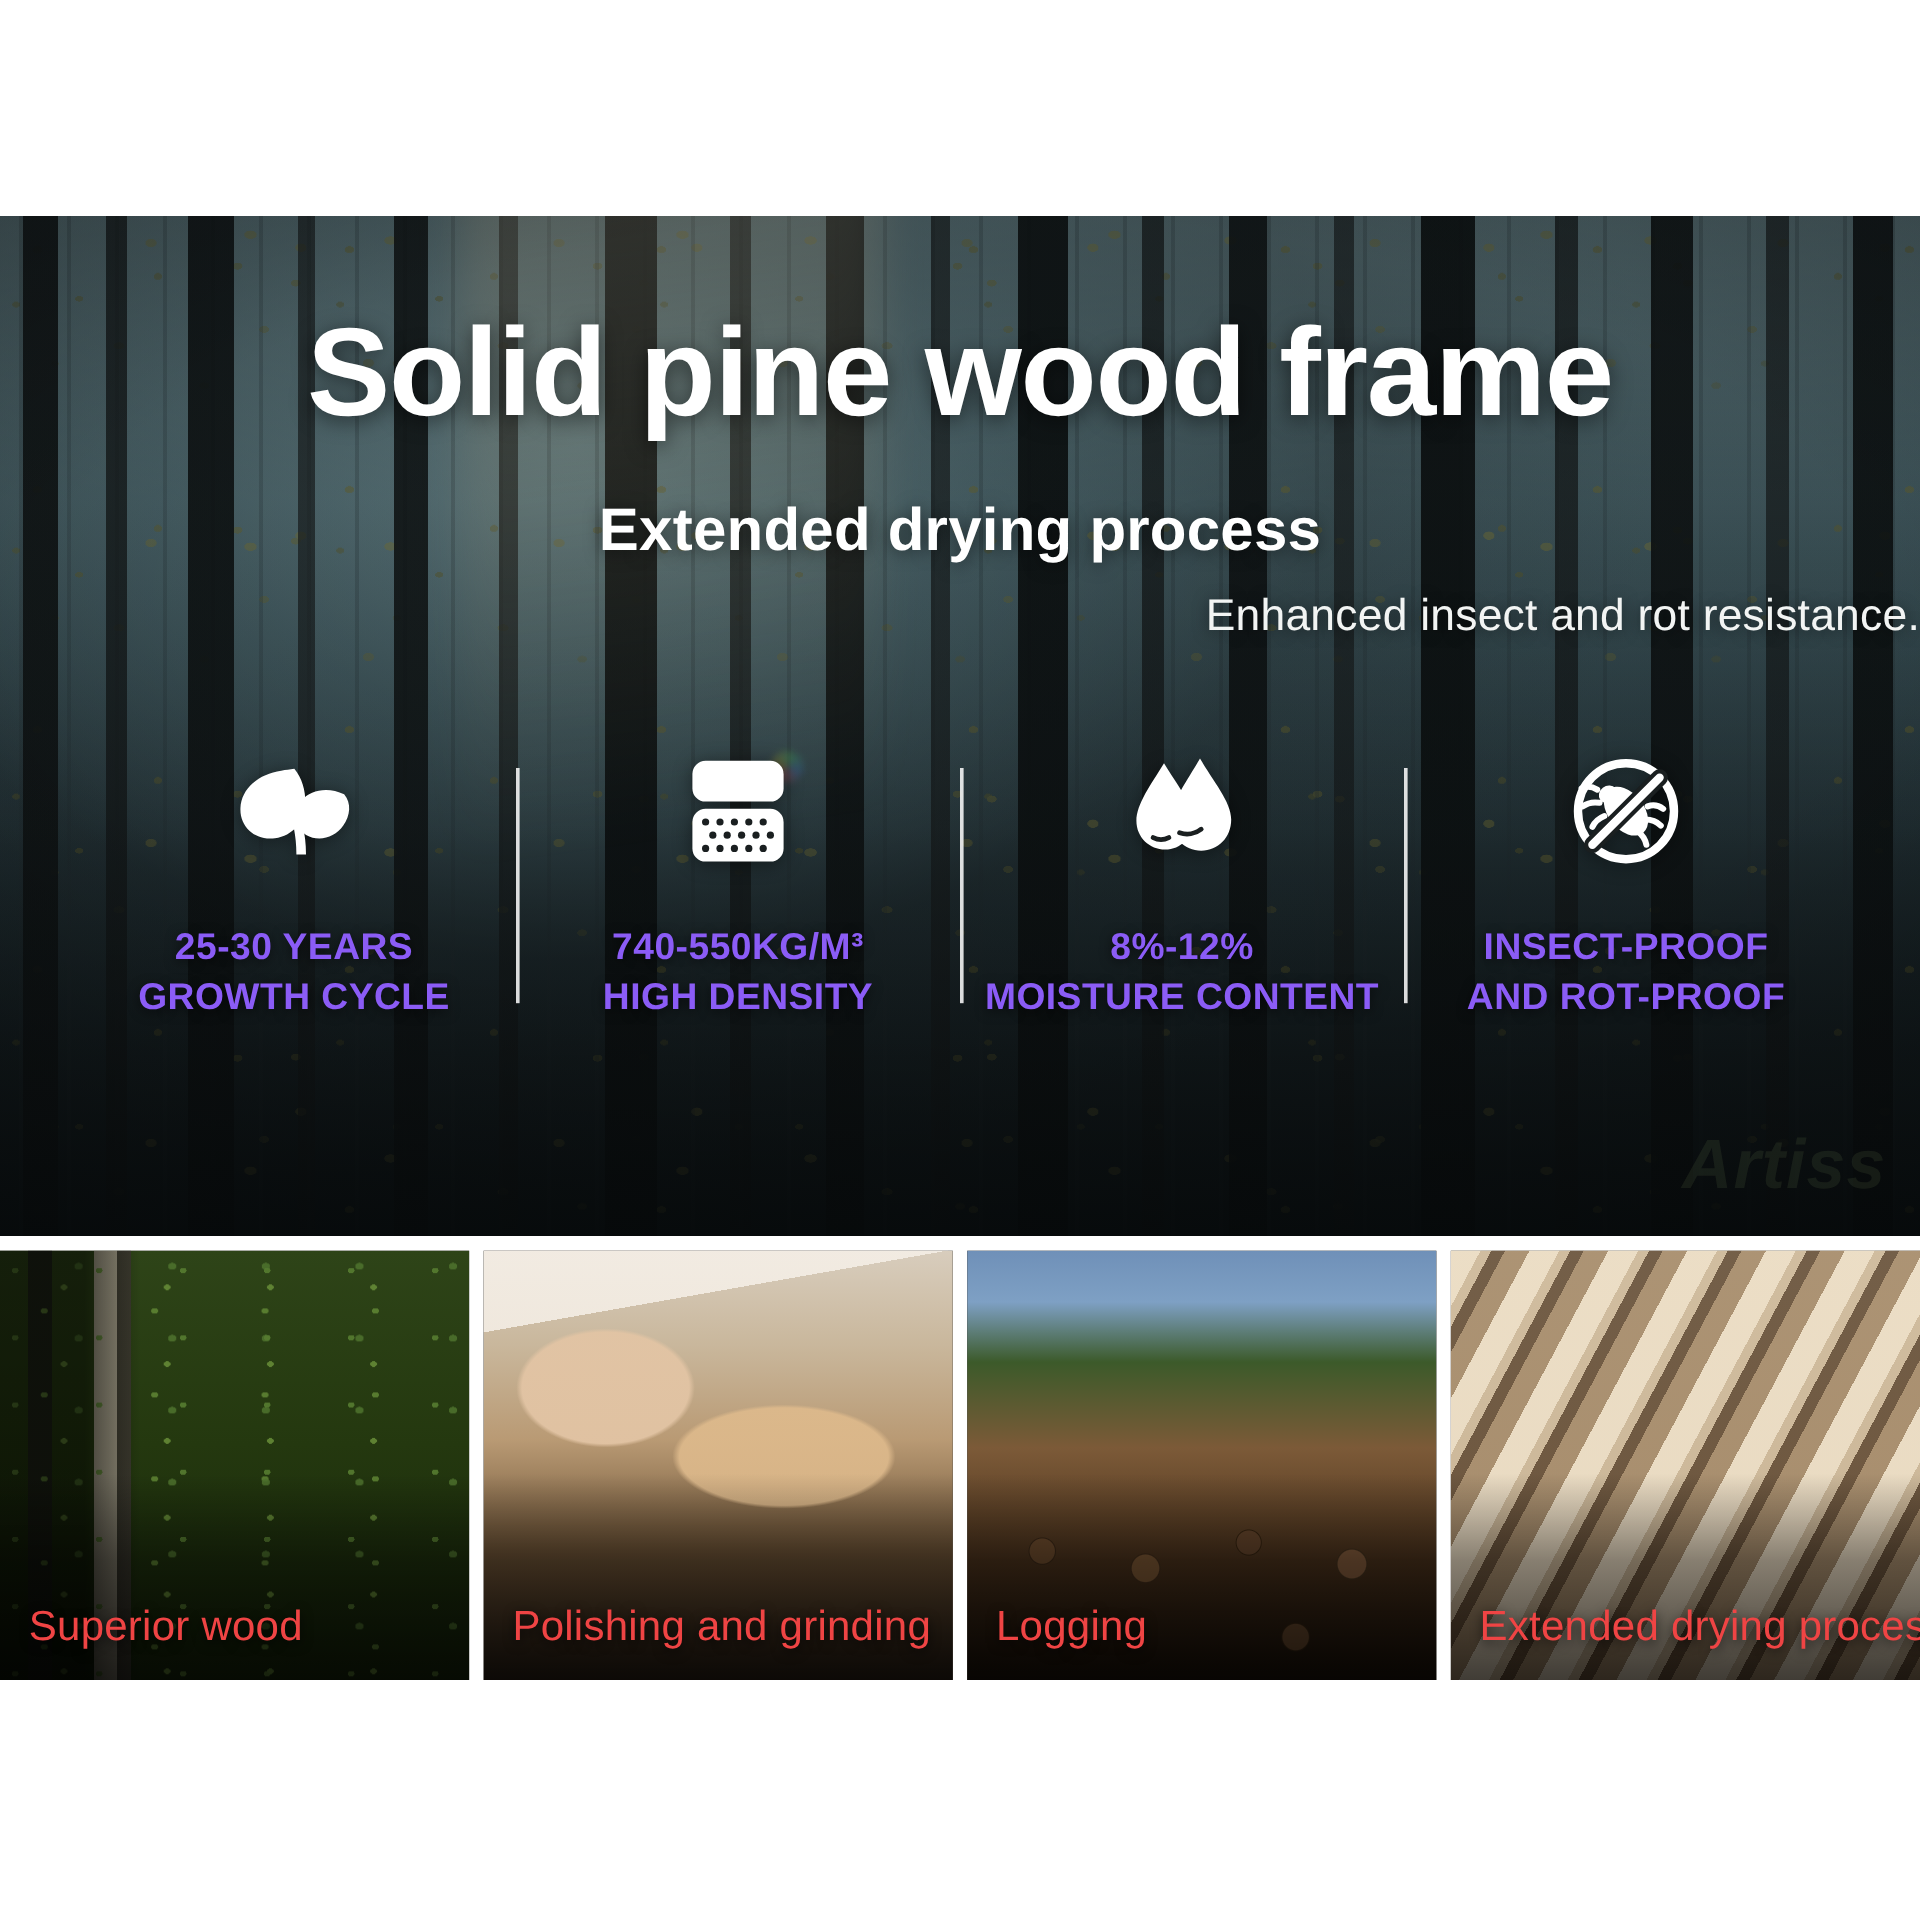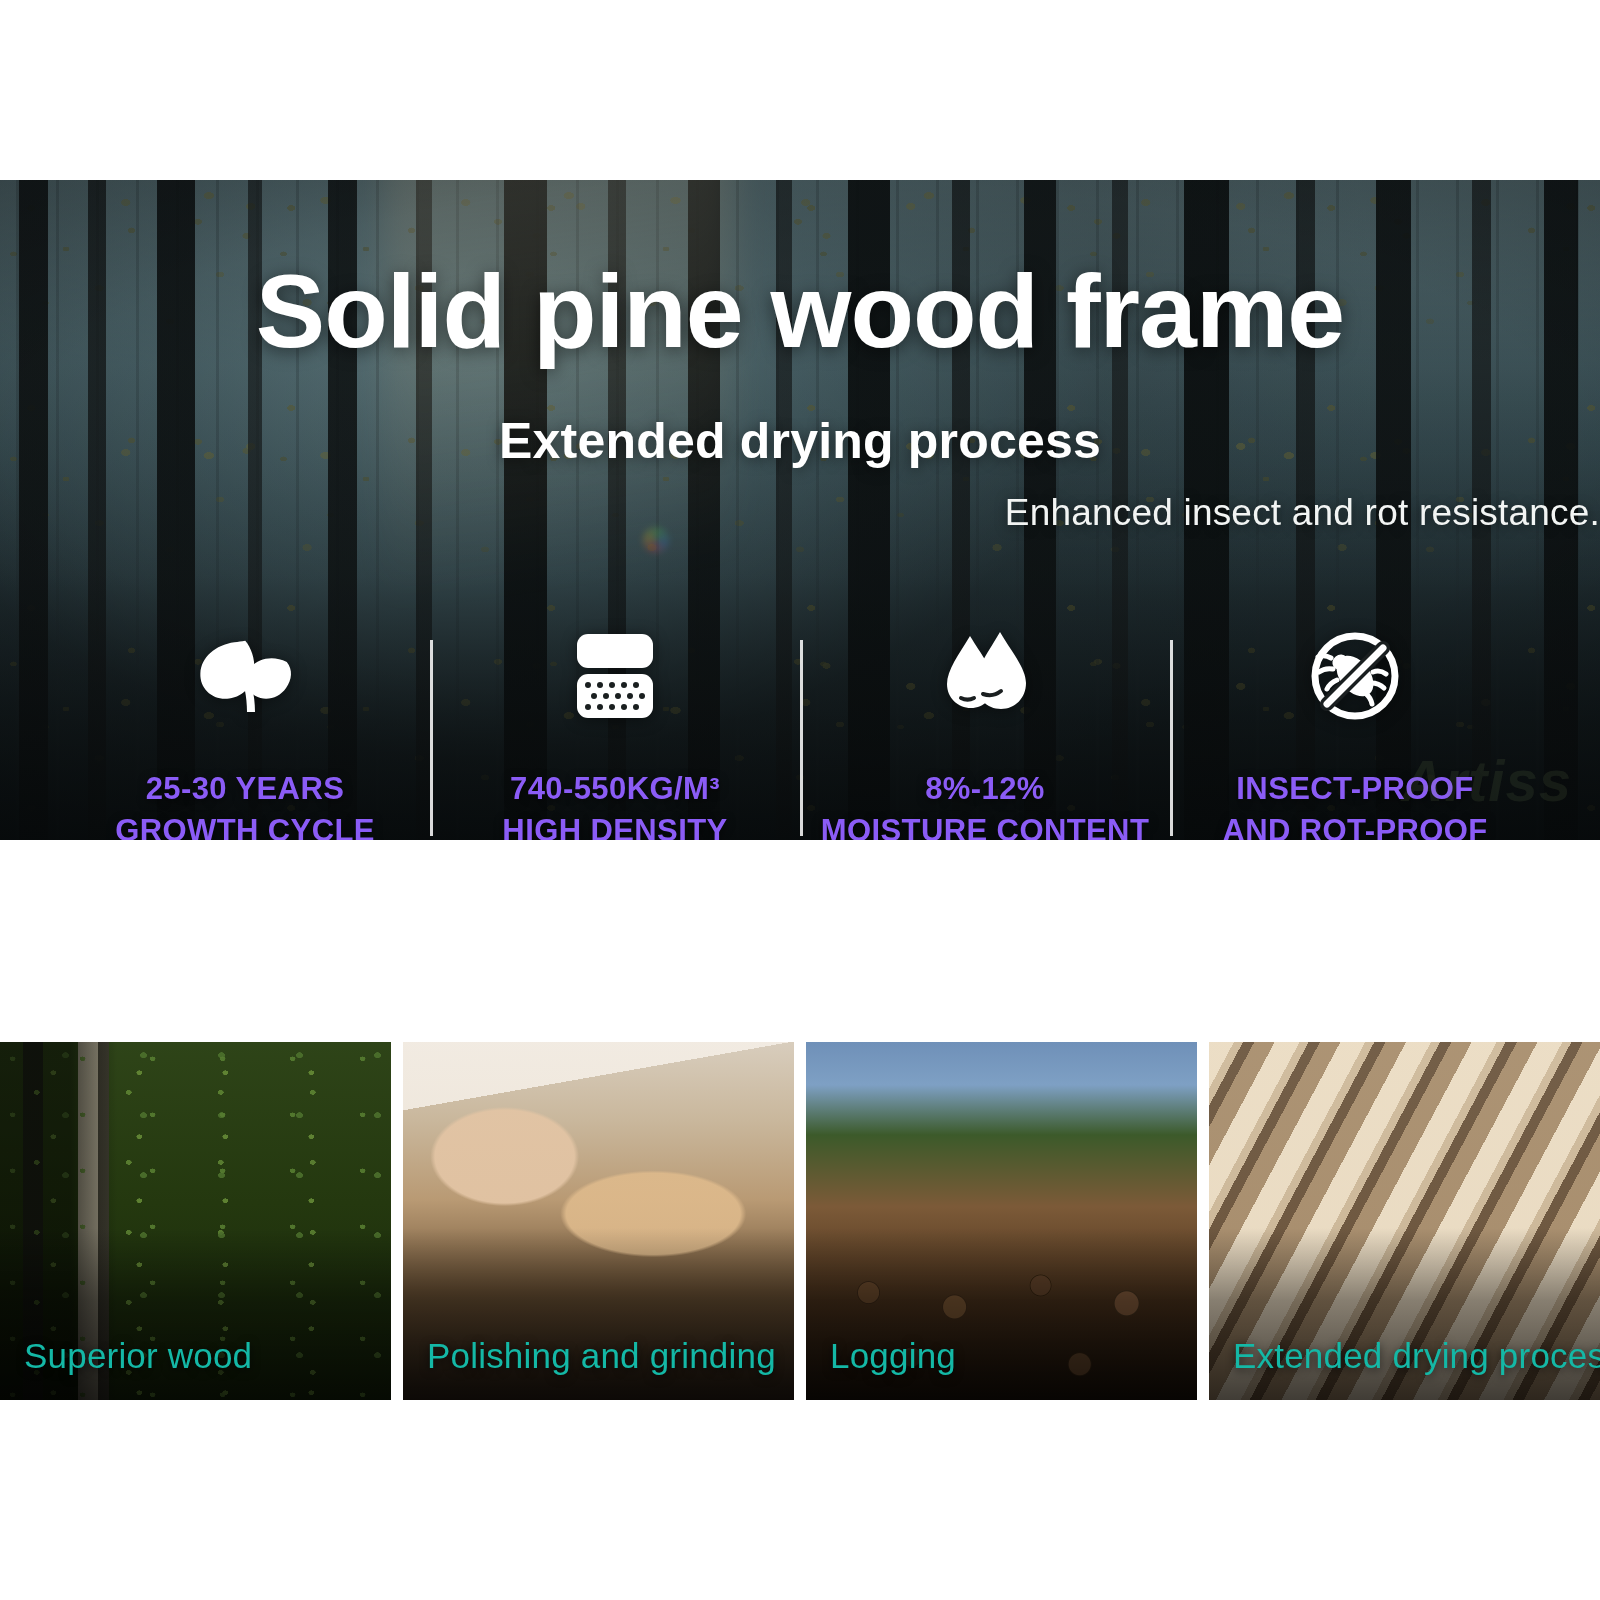--- a/index.html
+++ b/index.html
@@ -1,21 +1,21 @@
 <!DOCTYPE html>
 <html><head>
 <meta charset="utf-8">
 <style>
   * { margin:0; padding:0; box-sizing:border-box; }
   html,body { width:1600px; height:1600px; background:#ffffff; }
   body { font-family:"Liberation Sans", sans-serif; overflow:hidden; position:relative; }
 
   
   .hero{
-    position:absolute; left:0; top:180px; width:1600px; height:660px;
+    position:absolute; left:0; top:180px; width:1600px; height:850px;
     overflow:hidden; background:#20282c;
   }
   
   .hero-sky{
     position:absolute; inset:0;
     background:
       radial-gradient(900px 620px at 30% 22%, rgba(125,160,166,0.95) 0%, rgba(86,117,124,0.75) 38%, rgba(44,60,64,0.35) 70%, rgba(25,33,36,0) 100%),
       linear-gradient(180deg, #5f7f86 0%, #4d6a71 20%, #3b555c 42%, #27383d 64%, #1b282c 82%, #141d20 100%);
   }
   
@@ -149,21 +149,21 @@
     display:flex; gap:12px; overflow:hidden;
   }
   .shot{ position:relative; flex:1 1 0; overflow:hidden; background:#2b2b28; }
   .shot-img{ position:absolute; inset:0; }
   .shot-cap-grad{
     position:absolute; left:0; right:0; bottom:0; height:48%;
     background:linear-gradient(180deg, rgba(0,0,0,0) 0%, rgba(0,0,0,.42) 42%, rgba(0,0,0,.72) 100%);
   }
   .shot-caption{
     position:absolute; left:24px; right:12px; bottom:24px;
-    color:#14b8a6; font-size:35px; font-weight:400; letter-spacing:.2px;
+    color:#ef4444; font-size:35px; font-weight:400; letter-spacing:.2px;
     text-shadow:0 2px 10px rgba(0,0,0,.75); white-space:nowrap;
   }
 
   
   .img-forest{
     background:
       linear-gradient(90deg, rgba(0,0,0,.55) 0 18%, rgba(0,0,0,0) 30%),
       radial-gradient(5px 4px at 18% 30%, rgba(86,124,48,.9) 0 55%, transparent 60%),
       radial-gradient(5px 4px at 62% 48%, rgba(104,142,56,.85) 0 55%, transparent 60%),
       radial-gradient(6px 5px at 84% 22%, rgba(76,112,44,.9) 0 55%, transparent 60%),

